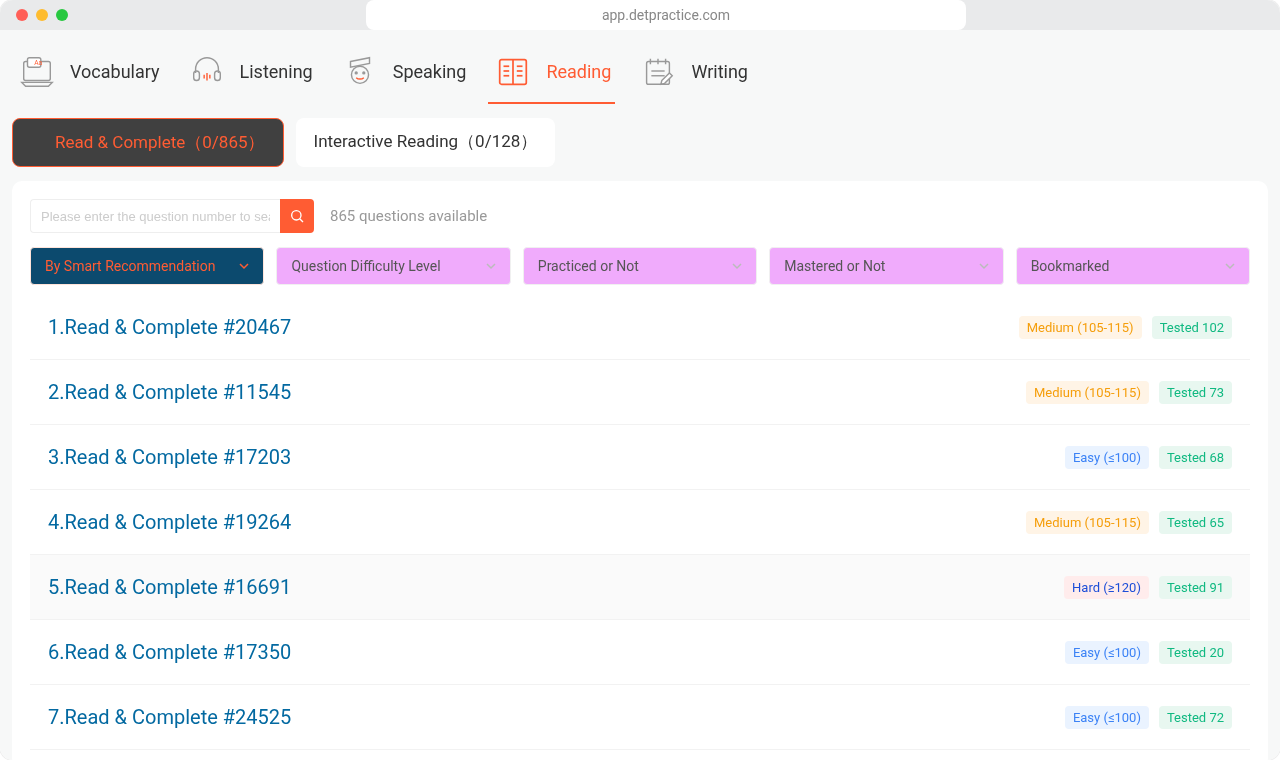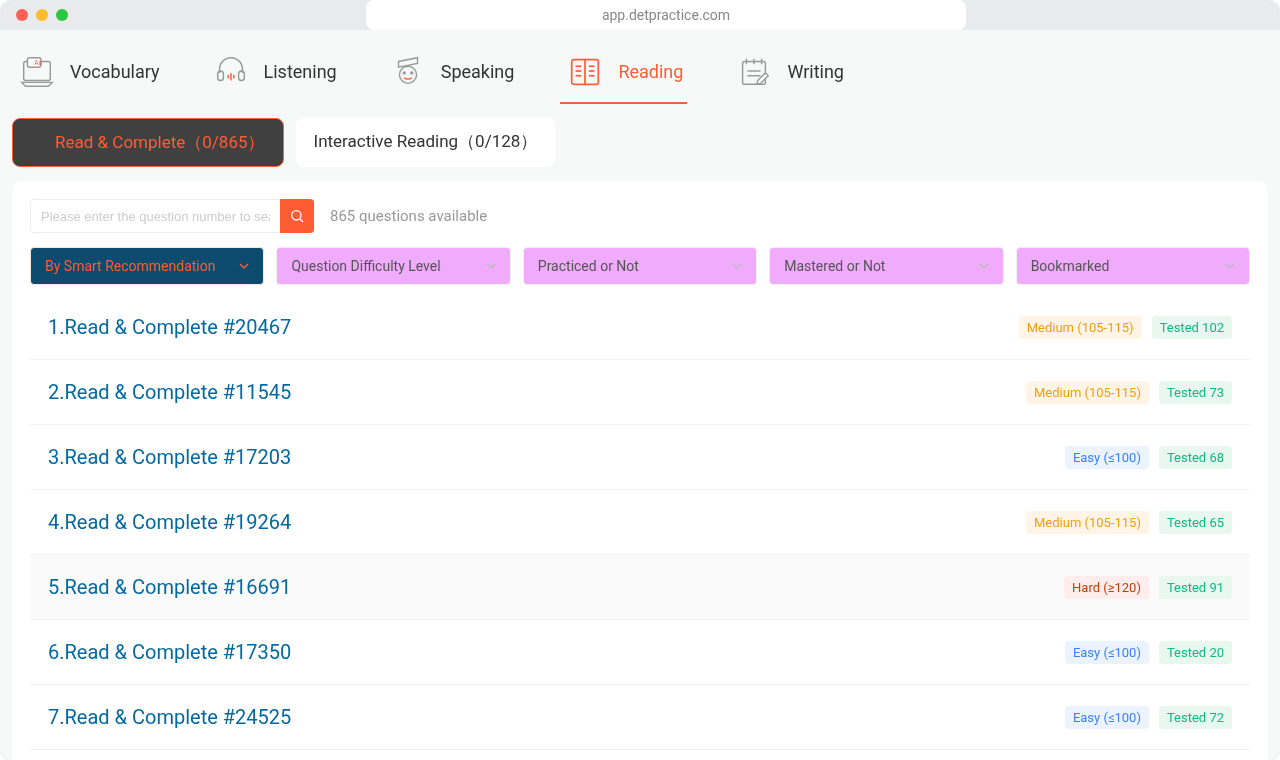--- a/index.html
+++ b/index.html
@@ -5,21 +5,21 @@
 * { box-sizing: border-box; margin: 0; padding: 0; }
 body { font-family: -apple-system, BlinkMacSystemFont, "Segoe UI", Roboto, Helvetica, Arial, sans-serif; background: #fff; width: 1280px; height: 760px; overflow: hidden; }
 .window { width: 1280px; height: 760px; background: #fff; border-radius: 13px; overflow: hidden; display: flex; flex-direction: column; box-shadow: 0 0 0 1px #eee; }
 .titlebar { height: 48px; background: #e9eaeb; display: flex; align-items: center; padding: 0 16px; }
 .traffic { display: flex; gap: 8px; }
 .dot { width: 12px; height: 12px; border-radius: 50%; }
 .dot.red { background: #ff5f57; }
 .dot.yellow { background: #febc2e; }
 .dot.green { background: #28c840; }
 .url { flex: 1; max-width: 600px; margin: 0 auto; height: 30px; background: #fff; border-radius: 8px; display: flex; align-items: center; justify-content: center; font-size: 14px; color: #888; }
-.nav { background: #f7f8f8; display: flex; align-items: center; padding: 14px 12px 12px; gap: 42px; }
+.nav { background: #f7f8f8; display: flex; align-items: center; padding: 14px 12px 12px; gap: 18px; }
 .nav-item { display: flex; align-items: center; gap: 12px; font-size: 18px; color: #333; cursor: pointer; padding: 6px 4px 10px; position: relative; }
 .nav-item.active { color: #ff5c33; }
 .nav-item.active::after { content: ""; position: absolute; bottom: -2px; left: 0; right: 0; height: 2px; background: #ff5c33; }
 .nav-icon { width: 42px; height: 42px; display: flex; align-items: center; justify-content: center; }
 .nav-icon svg { width: 38px; height: 38px; }
 .subtabs { background: #f7f8f8; display: flex; gap: 12px; padding: 4px 12px 14px; }
 .subtab { padding: 12px 18px; font-size: 17px; border-radius: 8px; background: #fff; color: #333; cursor: pointer; }
 .subtab.active { border: 1px solid #ff5c33; background: #404040; color: #ff5c33; padding-left: 42px; }
 .content { flex: 1; background: #f7f8f8; padding: 0 12px 12px; }
 .panel { background: #fff; border-radius: 10px; padding: 18px; height: 100%; overflow: hidden; }
@@ -34,21 +34,21 @@
 .filter.active { color: #ff5c33; background: #0c4a6e; border-color: #ffe4da; }
 .chev { width: 10px; height: 10px; }
 .list { }
 .row { display: flex; align-items: center; justify-content: space-between; padding: 20px 18px; border-bottom: 1px solid #f2f2f2; cursor: pointer; }
 .row.hl { background: #fafafa; }
 .qtitle { font-size: 20px; color: #0369a1; }
 .tags { display: flex; gap: 10px; }
 .tag { font-size: 13px; padding: 4px 8px; border-radius: 4px; }
 .tag.medium { background: #fff4e6; color: #f59e0b; }
 .tag.easy { background: #eaf3ff; color: #3b82f6; }
-.tag.hard { background: #ffecec; color: #c2410c; padding-left: 8px; }
+.tag.hard { background: #ffecec; color: #1d4ed8; padding-left: 8px; }
 .tag.tested { background: #e8f7f0; color: #10b981; }
 </style>
 </head>
 <body>
 <div class="window">
   <div class="titlebar">
     <div class="traffic">
       <div class="dot red"></div>
       <div class="dot yellow"></div>
       <div class="dot green"></div>

